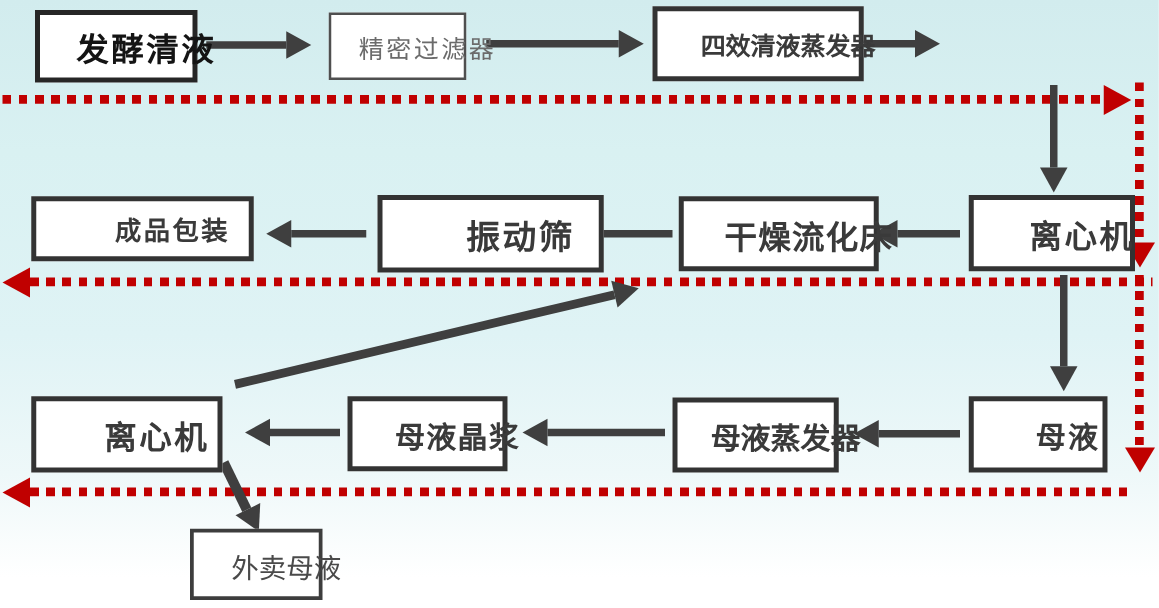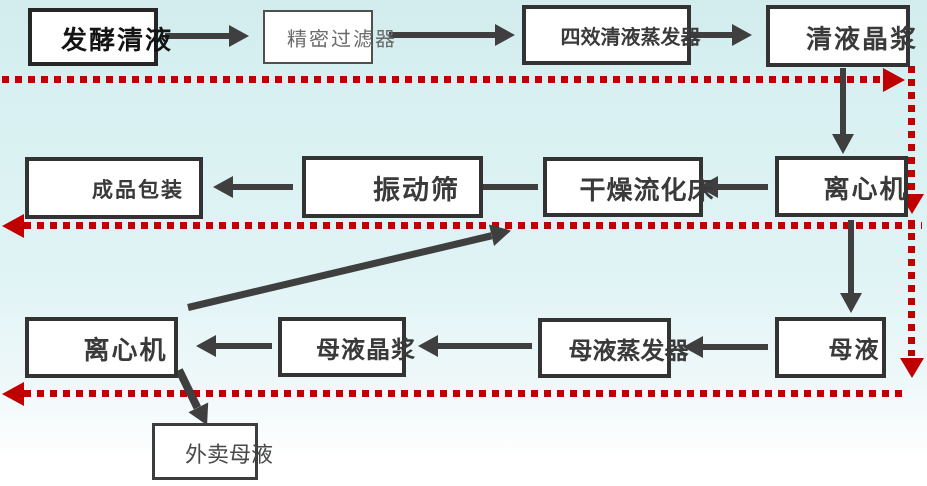--- a/index.html
+++ b/index.html
@@ -13,21 +13,21 @@
     position:absolute;background:#ffffff;border:4px solid #333333;
     display:flex;align-items:center;justify-content:center;
     color:#3a3a3a;font-weight:bold;letter-spacing:2px;box-sizing:border-box;
     white-space:nowrap;
     padding-left:48px;
   }
   #n-fermentation{left:28px;top:8px;width:130px;height:58px;font-size:26px;color:#141414;border-color:#262626;}
   #n-filter{left:263px;top:10px;width:110px;height:54px;font-size:20px;color:#6b6b6b;font-weight:normal;border:2px solid #4f4f4f;}
   #n-evap4{left:522px;top:5px;width:169px;height:60px;font-size:20px;letter-spacing:0;}
   #n-clearmagma{left:766px;top:5px;width:144px;height:62px;font-size:26px;}
-  #n-packaging{left:25px;top:157px;width:178px;height:62px;font-size:21px;}
+  #n-packaging{left:25px;top:157px;width:178px;height:52px;font-size:21px;}
   #n-vibscreen{left:302px;top:156px;width:181px;height:62px;font-size:27px;}
   #n-dryer{left:543px;top:157px;width:160px;height:60px;font-size:26px;letter-spacing:1px;}
   #n-centrifuge1{left:775px;top:156px;width:133px;height:61px;font-size:26px;}
   #n-centrifuge2{left:25px;top:317px;width:153px;height:61px;font-size:26px;}
   #n-mlmagma{left:278px;top:317px;width:128px;height:60px;font-size:24px;letter-spacing:1px;}
   #n-mlevap{left:538px;top:318px;width:133px;height:60px;font-size:24px;letter-spacing:0;}
   #n-ml{left:775px;top:317px;width:111px;height:61px;font-size:24px;}
   #n-outsold{left:152px;top:423px;width:106px;height:57px;font-size:22px;font-weight:normal;color:#4a4a4a;border:3px solid #3d3d3d;letter-spacing:0;}
   
   .h-arrow{position:absolute;height:6px;background:#3f3f3f;}
@@ -98,21 +98,20 @@
   <div class="v-arrow down" id="va2"></div>
   <div class="h-arrow left" id="a7"></div>
   <div class="h-arrow left" id="a8"></div>
   <div class="h-arrow left" id="a9"></div>
   <div class="d-arrow" id="da1"></div>
   <div class="d-arrow" id="da2"></div>
 
   <div class="node" id="n-fermentation">发酵清液</div>
   <div class="node" id="n-filter">精密过滤器</div>
   <div class="node" id="n-evap4">四效清液蒸发器</div>
-  <div class="node" id="n-clearmagma">清液晶浆</div>
 
   <div class="node" id="n-packaging">成品包装</div>
   <div class="node" id="n-vibscreen">振动筛</div>
   <div class="node" id="n-dryer">干燥流化床</div>
   <div class="node" id="n-centrifuge1">离心机</div>
 
   <div class="node" id="n-centrifuge2">离心机</div>
   <div class="node" id="n-mlmagma">母液晶浆</div>
   <div class="node" id="n-mlevap">母液蒸发器</div>
   <div class="node" id="n-ml">母液</div>

